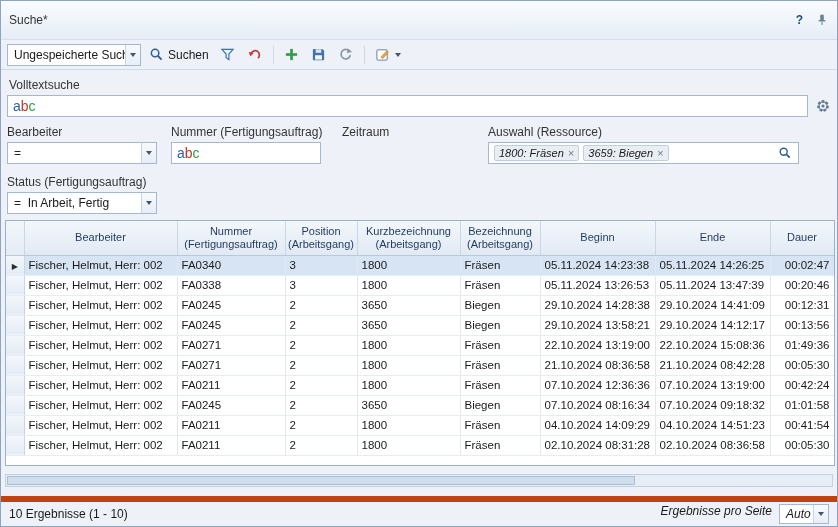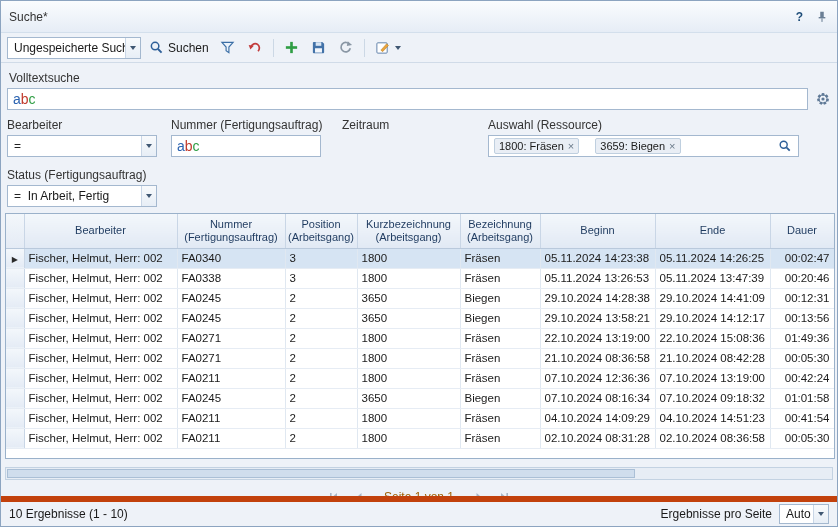--- a/index.html
+++ b/index.html
@@ -1,21 +1,21 @@
 <!DOCTYPE html>
 <html style="--accent: #2e5f98; --selected-row: #d6e4f3; --header-text: #1e3a5f;"><head>
 <meta charset="utf-8">
 <style>
   * { box-sizing: border-box; }
   html,body { margin:0; padding:0; background:#fff; }
   body { width:838px; height:527px; font-family:"Liberation Sans", sans-serif; font-size:12px; color:#1a1a1a; }
   .window { position:relative; width:838px; height:527px; border:1px solid #8ca4c0; background:#eef2f8; overflow:hidden; }
 
   
-  .titlebar { height:32px; display:flex; align-items:center; padding:0 8px; background:linear-gradient(#fafcfe,#e6edf6); border-bottom:1px solid #d3dfec; }
+  .titlebar { height:39px; display:flex; align-items:center; padding:0 8px; background:linear-gradient(#fafcfe,#e6edf6); border-bottom:1px solid #d3dfec; }
   .title { color:#333; }
   .title-right { margin-left:auto; display:flex; align-items:center; gap:12px; }
   .help { color:#1f4e79; font-weight:bold; cursor:default; }
   .pinbtn svg { display:block; }
 
   
   .toolbar { height:30px; display:flex; align-items:center; padding:0 6px; gap:3px; border-bottom:1px solid #d0dbe8; }
   .combo { display:flex; align-items:center; height:22px; background:#fff; border:1px solid #a4b8cf; }
   .combo-text { padding:0 6px; flex:1; white-space:nowrap; overflow:hidden; }
   .dropbtn { width:15px; align-self:stretch; display:flex; align-items:center; justify-content:center; border-left:1px solid #c9d6e6; background:linear-gradient(#f8fafc,#e7eef6); }
@@ -41,21 +41,21 @@
   
   .filter-area { position:relative; height:44px; margin-top:8px; }
   .field { position:absolute; top:0; }
   .flabel2 { margin-bottom:3px; color:#333; white-space:nowrap; }
   .f-bearbeiter { left:6px; width:150px; }
   .f-nummer    { left:170px; width:150px; }
   .f-zeitraum  { left:341px; width:150px; }
   .f-auswahl   { left:487px; width:311px; }
   .control { height:22px; }
   .op { color:#222; }
-  .tok-wrap { flex:1; display:flex; align-items:center; gap:16px; overflow:hidden; }
+  .tok-wrap { flex:1; display:flex; align-items:center; gap:4px; overflow:hidden;font-style:italic; }
   .token { display:inline-flex; align-items:center; gap:4px; background:#e9eef5; border:1px solid #bfcfdf; border-radius:2px; padding:0 4px; height:16px; font-size:11px; white-space:nowrap; }
   .tok-x { color:#6a7a8a; }
   .status-field { margin:6px 0 0 6px; width:150px; }
 
   
   .grid-wrap { margin:6px 4px 0; width:830px; height:246px; border:1px solid #9ab1ca; background:#fff; overflow:hidden; }
   table { border-collapse:collapse; table-layout:fixed; width:828px; }
   th { background:linear-gradient(#f3f7fb,#e1e9f4); color:var(--header-text,#1e3a5f); font-weight:normal; font-size:11px; line-height:1.2; height:34px; padding:1px 2px; text-align:center; border-right:1px solid #c9d6e6; border-bottom:1px solid #b9c9dc; overflow:hidden; }
   td { font-size:11.5px; height:20px; padding:0 4px; white-space:nowrap; overflow:hidden; border-right:1px solid #e0e8f1; border-bottom:1px solid #e6ecf4; background:#fff; }
   td.ind, th.ind { background:linear-gradient(#f3f7fb,#e4ebf5); border-right:1px solid #c9d6e6; padding:0; text-align:center; }
@@ -69,21 +69,21 @@
   .hthumb { position:absolute; top:1px; bottom:1px; left:1px; width:76%; background:#cfdded; border:1px solid #aabfd6; }
 
   
   .pager { height:24px; margin-top:5px; display:flex; align-items:center; justify-content:center; gap:9px; color:#a16207; }
   .pgbtn { display:flex; align-items:center; justify-content:center; width:16px; height:16px; color:#a8b6c7; }
   .pgbtn svg { display:block; }
   .page-text { margin:0 8px; }
 
   
   .statusbar { position:absolute; left:0; right:0; bottom:0; height:30px; border-top:6px solid #c2410c; background:#eef2f8; display:flex; align-items:center; padding:0 8px; }
-  .sb-right { margin-left:auto; display:flex; align-items:center; gap:7px; }
+  .sb-right { margin-left:auto; display:flex; gap:7px;font-style:italic; }
   .mini-combo { width:50px; height:20px; }
 </style>
 </head>
 <body>
 
 <div class="window">
 
   <div class="titlebar">
     <span class="title">Suche*</span>
     <div class="title-right">

